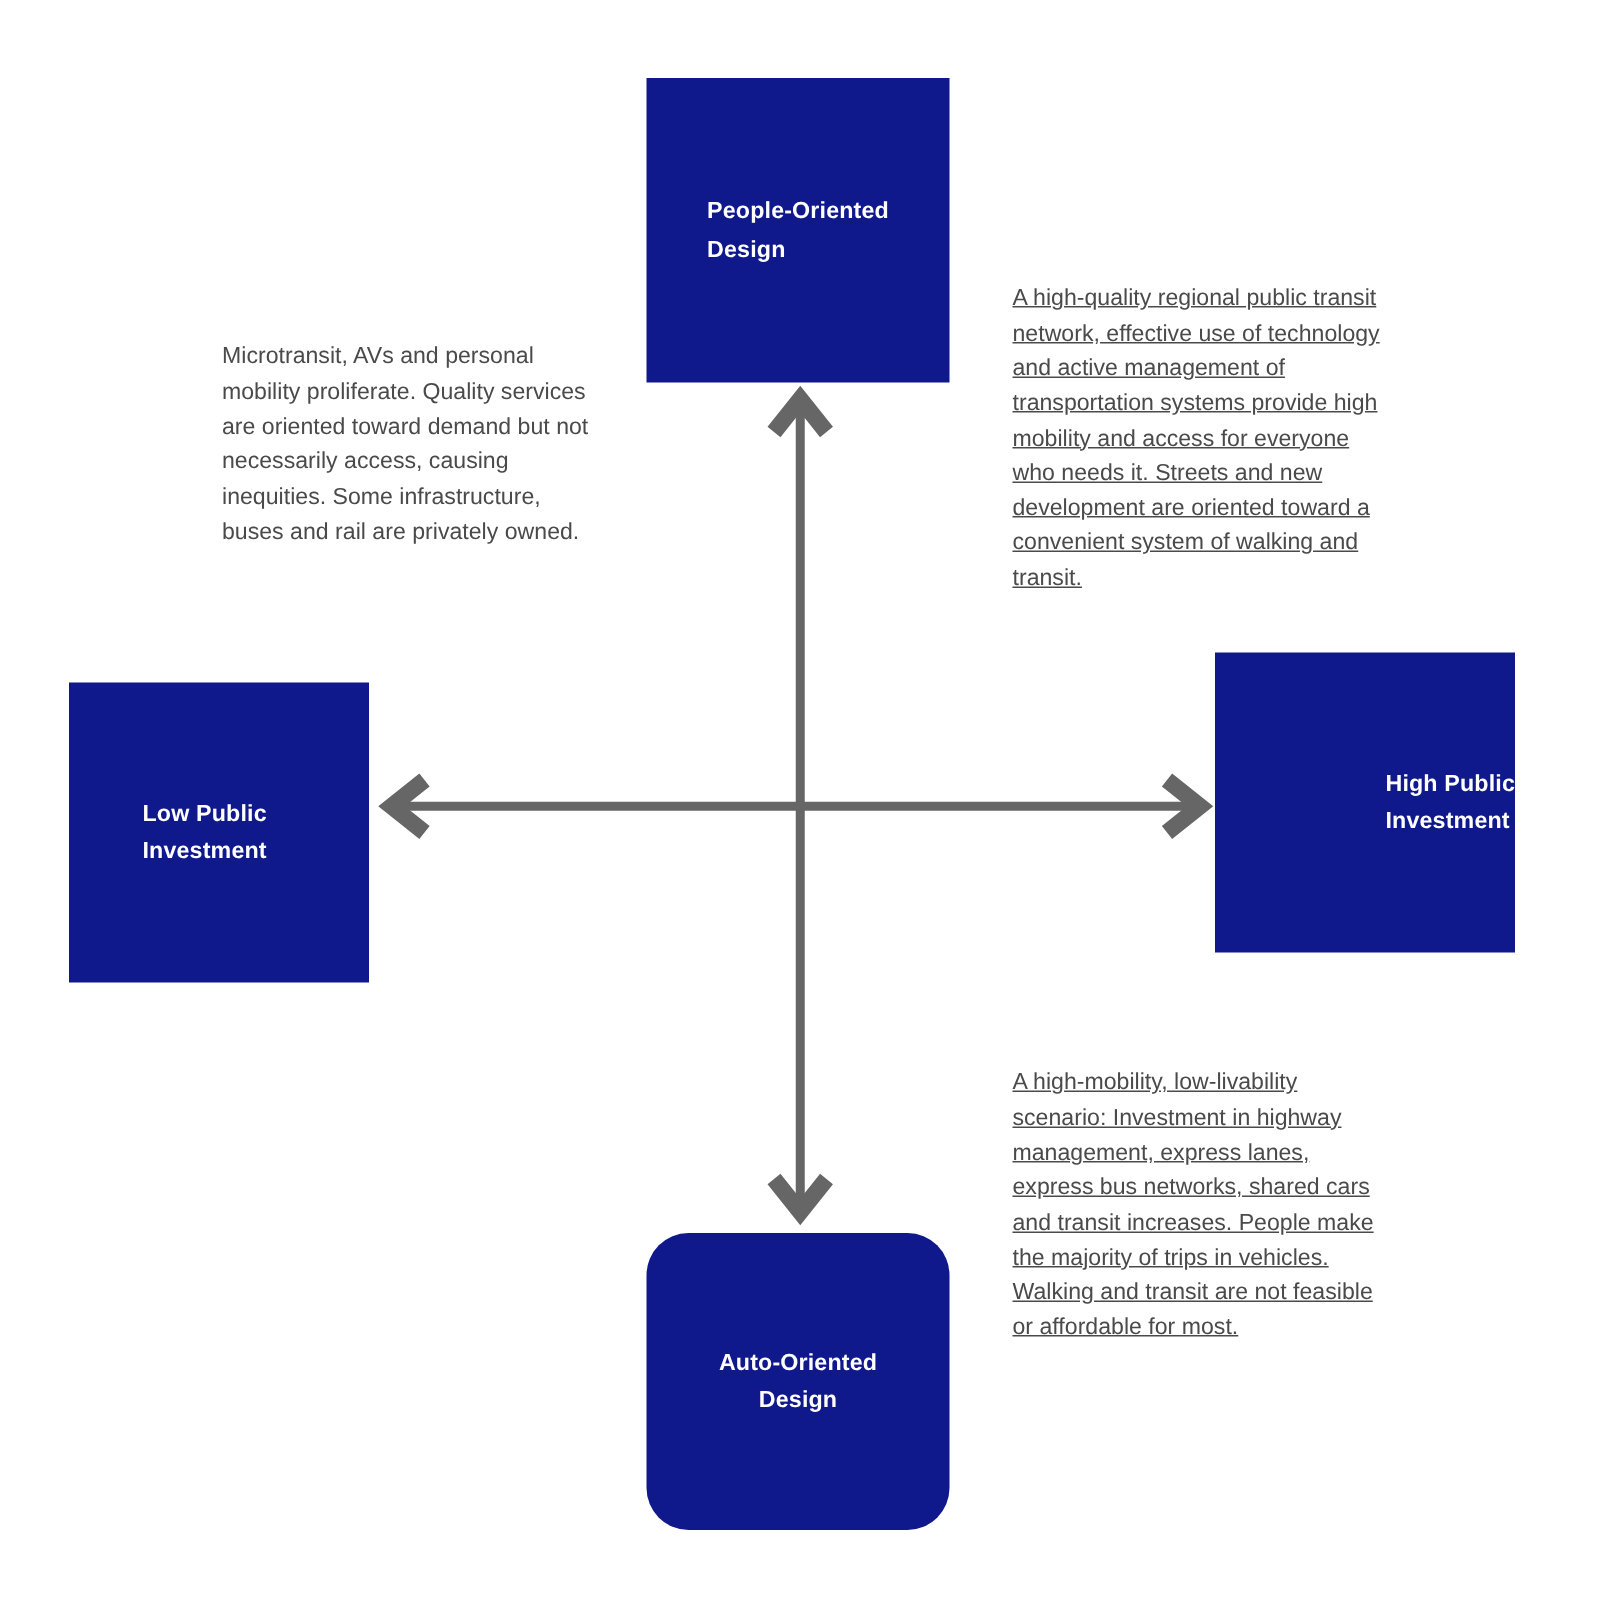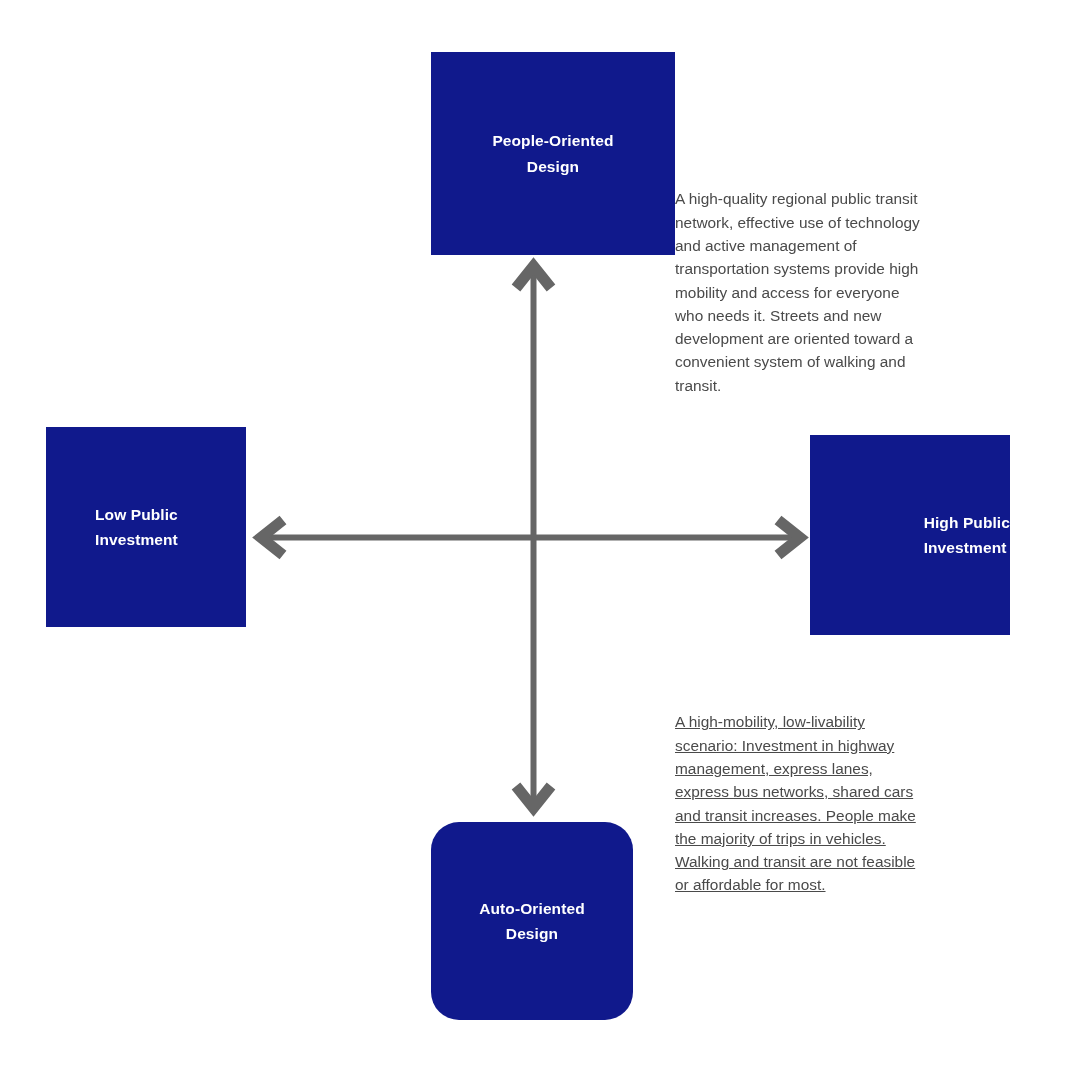--- a/index.html
+++ b/index.html
@@ -45,36 +45,35 @@
     box-sizing: border-box;
   }
   .axis-box .axis-box-label {
     display: block;
     white-space: pre-line;
   }
 
   #box-top {
     left: 431px;
     top: 52px;
-    width: 244px;
+    width: 202px;
     height: 203px;
     align-items: center;
-    text-align: center;
   }
   #box-bottom {
     left: 431px;
     top: 822px;
     width: 202px;
     height: 198px;
     align-items: center;
     text-align: center;
   }
   #box-left {
     left: 46px;
-    top: 427px;
+    top: 455px;
     width: 200px;
     height: 200px;
     align-items: flex-start;
     text-align: left;
     padding-left: 49px;
   }
   #box-right {
     left: 810px;
     top: 435px;
     width: 200px;
@@ -148,19 +147,20 @@
   <div class="axis-box" id="box-right" style="background: rgb(16, 25, 140); color: rgb(255, 255, 255);">
     <span class="axis-box-label">High Public
 Investment</span>
   </div>
 
   <div class="axis-box" id="box-bottom" style="background: rgb(16, 25, 140); color: rgb(255, 255, 255); border-radius: 28px;">
     <span class="axis-box-label">Auto-Oriented
 Design</span>
   </div>
 
+  <p class="quadrant-text" id="text-top-left" style="color: rgb(74, 74, 74);">Microtransit, AVs and personal mobility proliferate. Quality services are oriented toward demand but not necessarily access, causing inequities. Some infrastructure, buses and rail are privately owned.</p>
 
-  <p class="quadrant-text" id="text-top-right" style="color: rgb(74, 74, 74);">A high-quality regional public transit network, effective use of technology and active management of transportation systems provide high mobility and access for everyone who needs it. Streets and new development are oriented toward a convenient system of walking and transit.</p>
+  <p class="quadrant-text" id="text-top-right" style="color: rgb(74, 74, 74); text-decoration: underline;">A high-quality regional public transit network, effective use of technology and active management of transportation systems provide high mobility and access for everyone who needs it. Streets and new development are oriented toward a convenient system of walking and transit.</p>
 
 
   <p class="quadrant-text" id="text-bottom-right" style="color: rgb(74, 74, 74);">A high-mobility, low-livability scenario: Investment in highway management, express lanes, express bus networks, shared cars and transit increases. People make the majority of trips in vehicles. Walking and transit are not feasible or affordable for most.</p>
 
 </div>
 
 </body></html>

